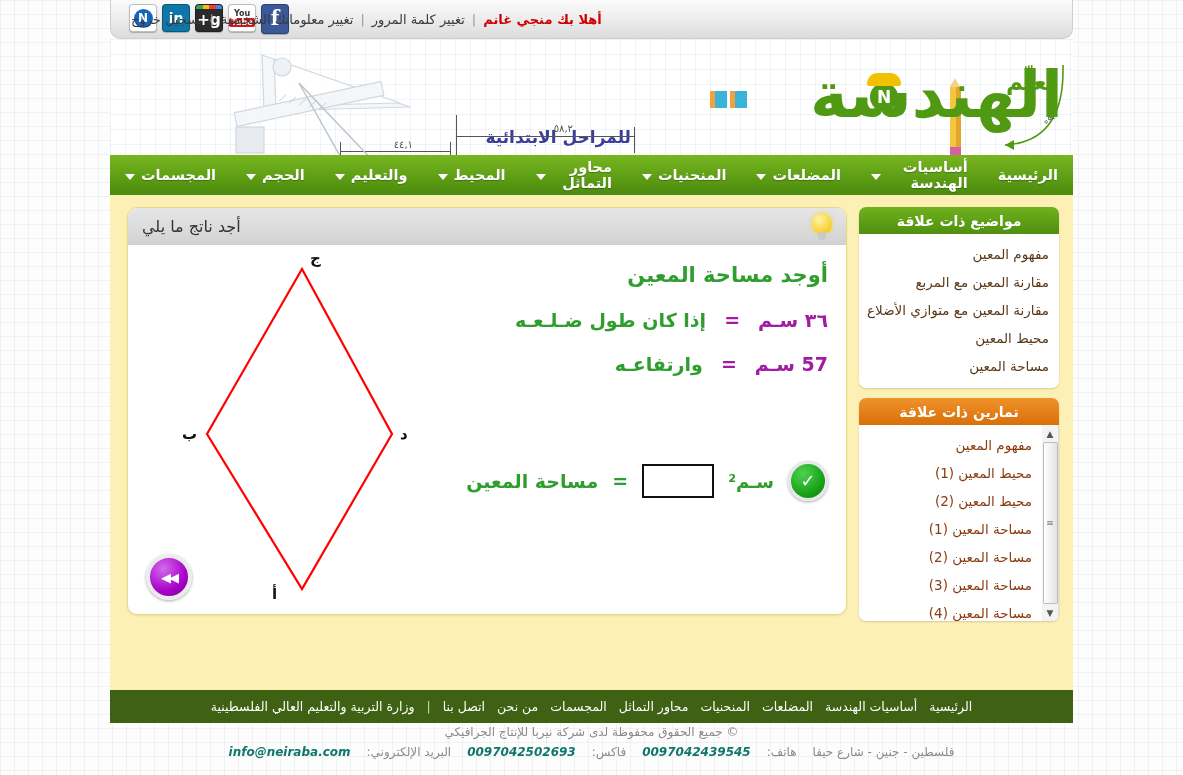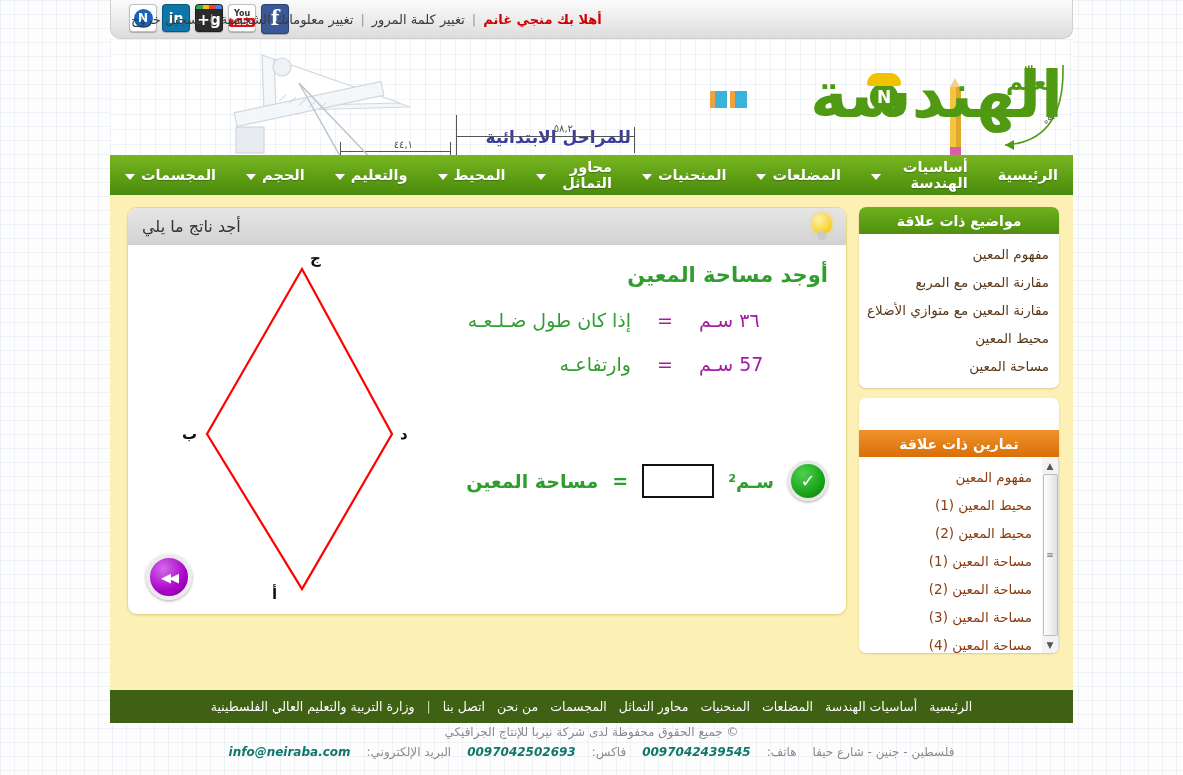--- a/index.html
+++ b/index.html
@@ -179,22 +179,22 @@
   .figure{position:absolute;left:14px;top:4px;width:300px;height:350px;}
   .vlabel{position:absolute;font-size:15px;color:#111;font-weight:bold;}
 
   
   .qcol{
     position:absolute;right:18px;top:18px;width:415px;
     text-align:right;direction:rtl;
   }
   .q-title{font-size:21px;color:#2f9e2f;font-weight:bold;margin-bottom:22px;}
   .q-row{
-    display:flex;flex-direction:row-reverse;justify-content:flex-start;
-    align-items:baseline;gap:8px;margin-bottom:22px;font-size:19px;font-weight:normal;
+    display:flex;flex-direction:row-reverse;justify-content:flex-end;
+    align-items:baseline;gap:0;margin-bottom:22px;font-size:19px;font-weight:bold;
   }
   .q-lbl{color:#2f9e2f;min-width:218px;text-align:right;}
   .q-eq{color:#a31ba3;width:52px;text-align:center;}
   .q-val{color:#a31ba3;}
   .ans-row{
     position:absolute;right:18px;top:216px;
     display:flex;flex-direction:row-reverse;align-items:center;gap:14px;
   }
   .ans-lbl{font-size:19px;font-weight:bold;color:#2f9e2f;}
   .ans-eq{font-size:19px;font-weight:bold;color:#2f9e2f;}
@@ -228,21 +228,21 @@
   }
   .panel{
     background:#ffffff;border-radius:7px;overflow:hidden;
     box-shadow:0 1px 2px rgba(0,0,0,.15);
   }
   .panel-head{
     height:27px;display:flex;align-items:center;justify-content:center;
     color:#fff;font-size:14px;font-weight:bold;
   }
   .panel-head.green{background:linear-gradient(to bottom,#6fb11e 0%,#4f8f0e 100%);}
-  .panel-head.orange{background:linear-gradient(to bottom,#f0922a 0%,#d96f09 100%);margin-top:32px;}
+  .panel-head.orange{background:linear-gradient(to bottom,#f0922a 0%,#d96f09 100%);}
   .panel-list{padding:6px 10px 8px 10px;text-align:right;}
   .panel-list .li{
     font-size:13.5px;color:#6b3d14;padding:6px 0;cursor:pointer;white-space:nowrap;
   }
   .panel.green-list .li{color:#5a3a1a;}
   .panel.orange-list .li{color:#8a3c10;}
   .scroll-wrap{position:relative;display:flex;flex-direction:row;}
   .scroll-area{flex:1;overflow:hidden;height:196px;}
   .scrollbar{
     width:17px;background:#f3f3f3;border-right:1px solid #dcdcdc;

